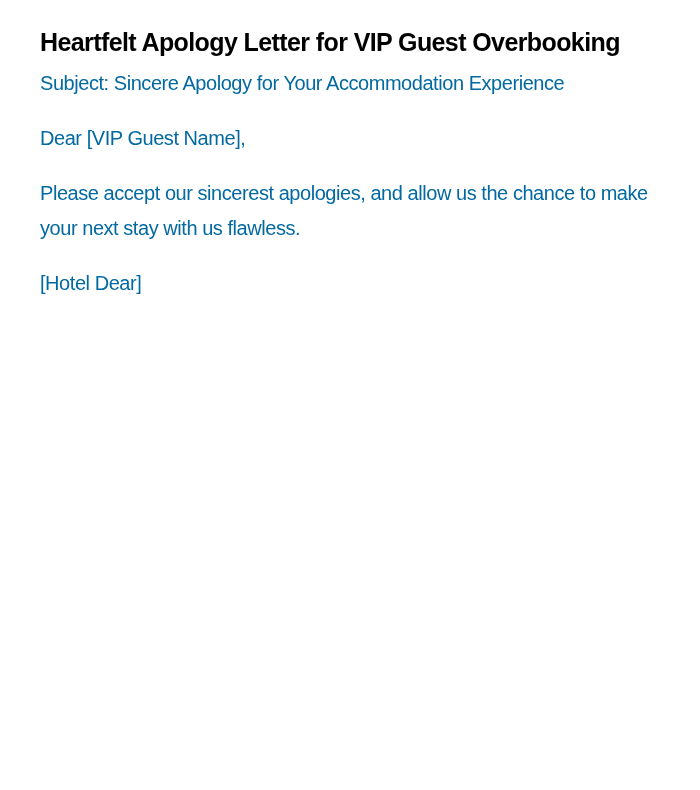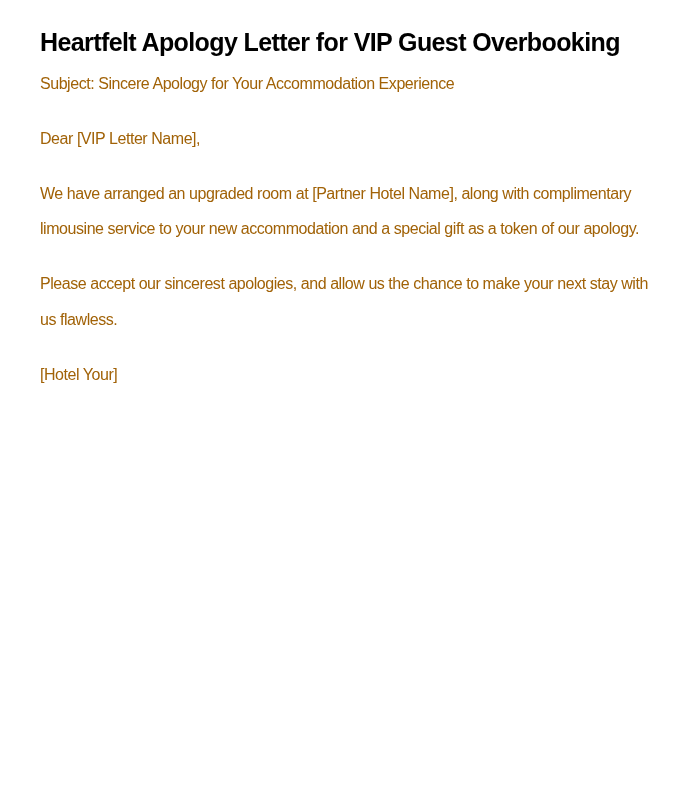--- a/index.html
+++ b/index.html
@@ -21,31 +21,30 @@
     .title {
       font-family: "Liberation Sans", sans-serif;
       font-weight: bold;
       font-size: 25px;
       line-height: 44px;
       letter-spacing: -0.6px;
       margin: 0 0 2px 0;
       color: #000000;
     }
     .para {
-      font-size: 16px;
+      font-size: 20px;
       line-height: 35.3px;
       letter-spacing: -0.45px;
       margin: 0 0 19.7px 0;
-      color: #a16207;
+      color: #0369a1;
       word-spacing: 0px;
     }
   </style>
 </head>
 <body>
 
 <div class="page">
   <h1 class="title">Heartfelt Apology Letter for VIP Guest Overbooking</h1>
   <p class="para">Subject: Sincere Apology for Your Accommodation Experience</p>
-  <p class="para">Dear [VIP Letter Name],</p>
-  <p class="para">We have arranged an upgraded room at [Partner Hotel Name], along with complimentary limousine service to your new accommodation and a special gift as a token of our apology.</p>
+  <p class="para">Dear [VIP Guest Name],</p>
   <p class="para">Please accept our sincerest apologies, and allow us the chance to make your next stay with us flawless.</p>
-  <p class="para">[Hotel Your]</p>
+  <p class="para">[Hotel Dear]</p>
 </div>
 
 </body></html>

